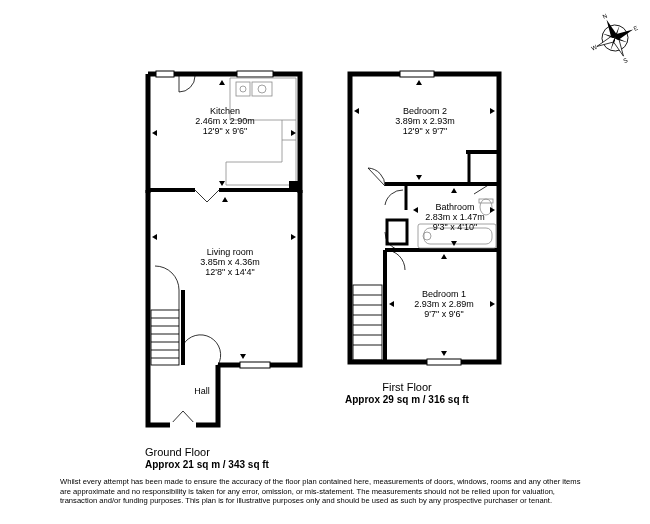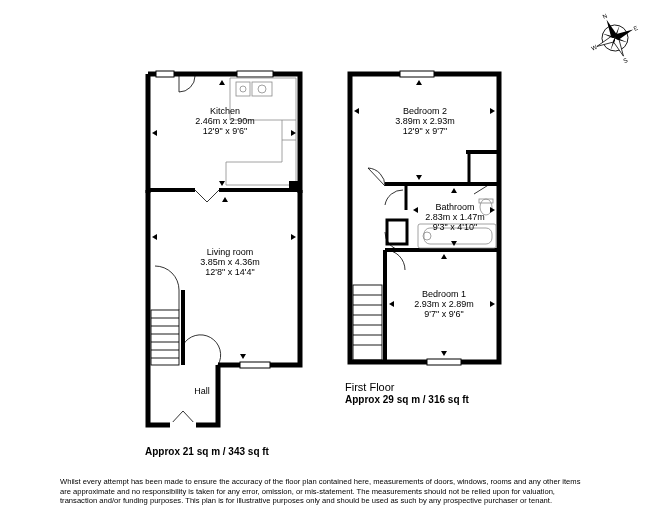--- a/index.html
+++ b/index.html
@@ -191,21 +191,22 @@
   <div class="room-name">Bathroom</div>
   <div>2.83m x 1.47m</div>
   <div>9'3" x 4'10"</div>
 </div>
 <div class="abs room-label" style="left:404px; top:289px; width:80px;">
   <div class="room-name">Bedroom 1</div>
   <div>2.93m x 2.89m</div>
   <div>9'7" x 9'6"</div>
 </div>
 
-<div class="abs" style="left:345px; top:381px;">
+<div class="abs" style="left:345px; top:381px;text-align:center;">
   <div class="floor-title">First Floor</div>
   <div class="floor-area">Approx 29 sq m / 316 sq ft</div>
 </div>
 <div class="abs" style="left:145px; top:446px;">
+  <div class="floor-title">Ground Floor</div>
   <div class="floor-area">Approx 21 sq m / 343 sq ft</div>
 </div>
 
 <div class="abs disclaimer">Whilst every attempt has been made to ensure the accuracy of the floor plan contained here, measurements of doors, windows, rooms and any other items are approximate and no responsibility is taken for any error, omission, or mis-statement. The measurements should not be relied upon for valuation, transaction and/or funding purposes. This plan is for illustrative purposes only and should be used as such by any prospective purchaser or tenant.</div>
 
 </body></html>

